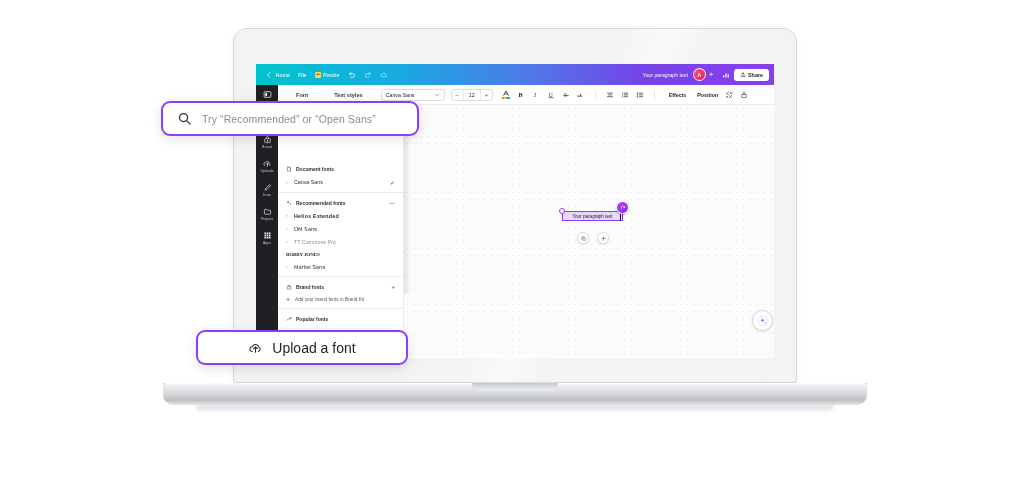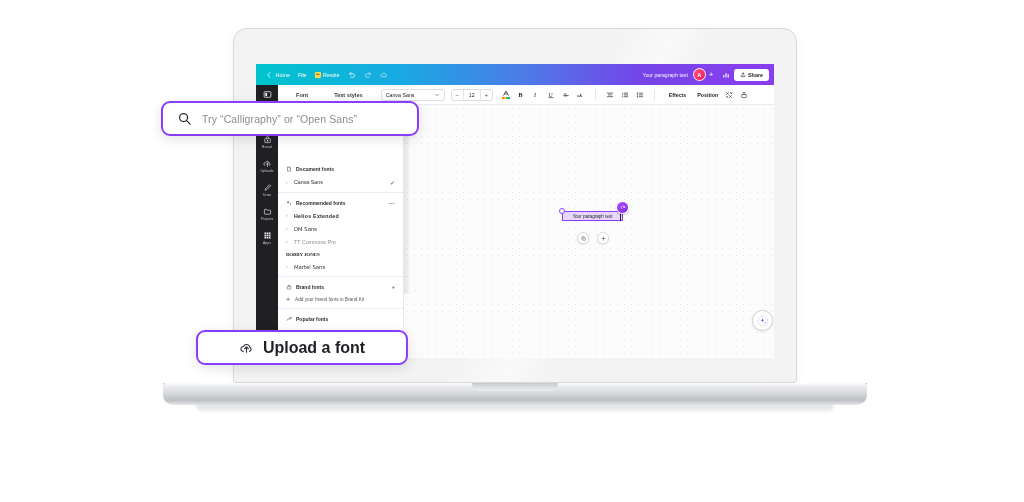--- a/index.html
+++ b/index.html
@@ -202,21 +202,21 @@
 
   
   .callout{
     position:absolute;background:#fff;border:2px solid #8b3dff;border-radius:9px;
     box-shadow:0 3px 12px rgba(31,31,36,.13);
     display:flex;align-items:center;box-sizing:border-box;
   }
   .callout-search{left:161px;top:101px;width:258px;height:35px;padding:0 14px;gap:10px;}
   .search-ph{font-size:10.5px;color:#8b8b95;letter-spacing:.1px;}
   .callout-upload{left:196px;top:330px;width:212px;height:35px;justify-content:center;gap:9px;}
-  .upload-lbl{font-size:16px;color:#1f1f24;font-weight:bold;}
+  .upload-lbl{font-size:14px;color:#1f1f24;font-weight:normal;}
 </style>
 </head>
 <body>
 
 <div class="stage">
 
   <div class="laptop-lid">
     <div class="lid-gloss"></div>
   </div>
 
@@ -523,21 +523,21 @@
 
   <div class="laptop-base-edge"></div>
   <div class="laptop-base"></div>
   <div class="laptop-foot"></div>
 
   <div class="callout callout-search">
     <svg style="width:15px;height:15px;flex:none" viewBox="0 0 24 24">
       <circle cx="10.5" cy="10.5" r="6.4" stroke="#2b2b33" stroke-width="2" fill="none"></circle>
       <path d="M15.4 15.4L21 21" stroke="#2b2b33" stroke-width="2" stroke-linecap="round"></path>
     </svg>
-    <span class="search-ph">Try “Calligraphy” or “Open Sans”</span>
+    <span class="search-ph">Try “Recommended” or “Open Sans”</span>
   </div>
 
   <div class="callout callout-upload">
     <svg style="width:15px;height:15px;flex:none" viewBox="0 0 24 24">
       <path d="M6.8 18.2a3.9 3.9 0 01.4-7.8 5.4 5.4 0 0110.2 1.3 3.5 3.5 0 01-.5 6.5" stroke="#2b2b33" stroke-width="1.7" fill="none" stroke-linecap="round"></path>
       <path d="M12 19.6v-8M9 14l3-3 3 3" stroke="#2b2b33" stroke-width="1.7" fill="none" stroke-linecap="round" stroke-linejoin="round"></path>
     </svg>
     <span class="upload-lbl">Upload a font</span>
   </div>
 

